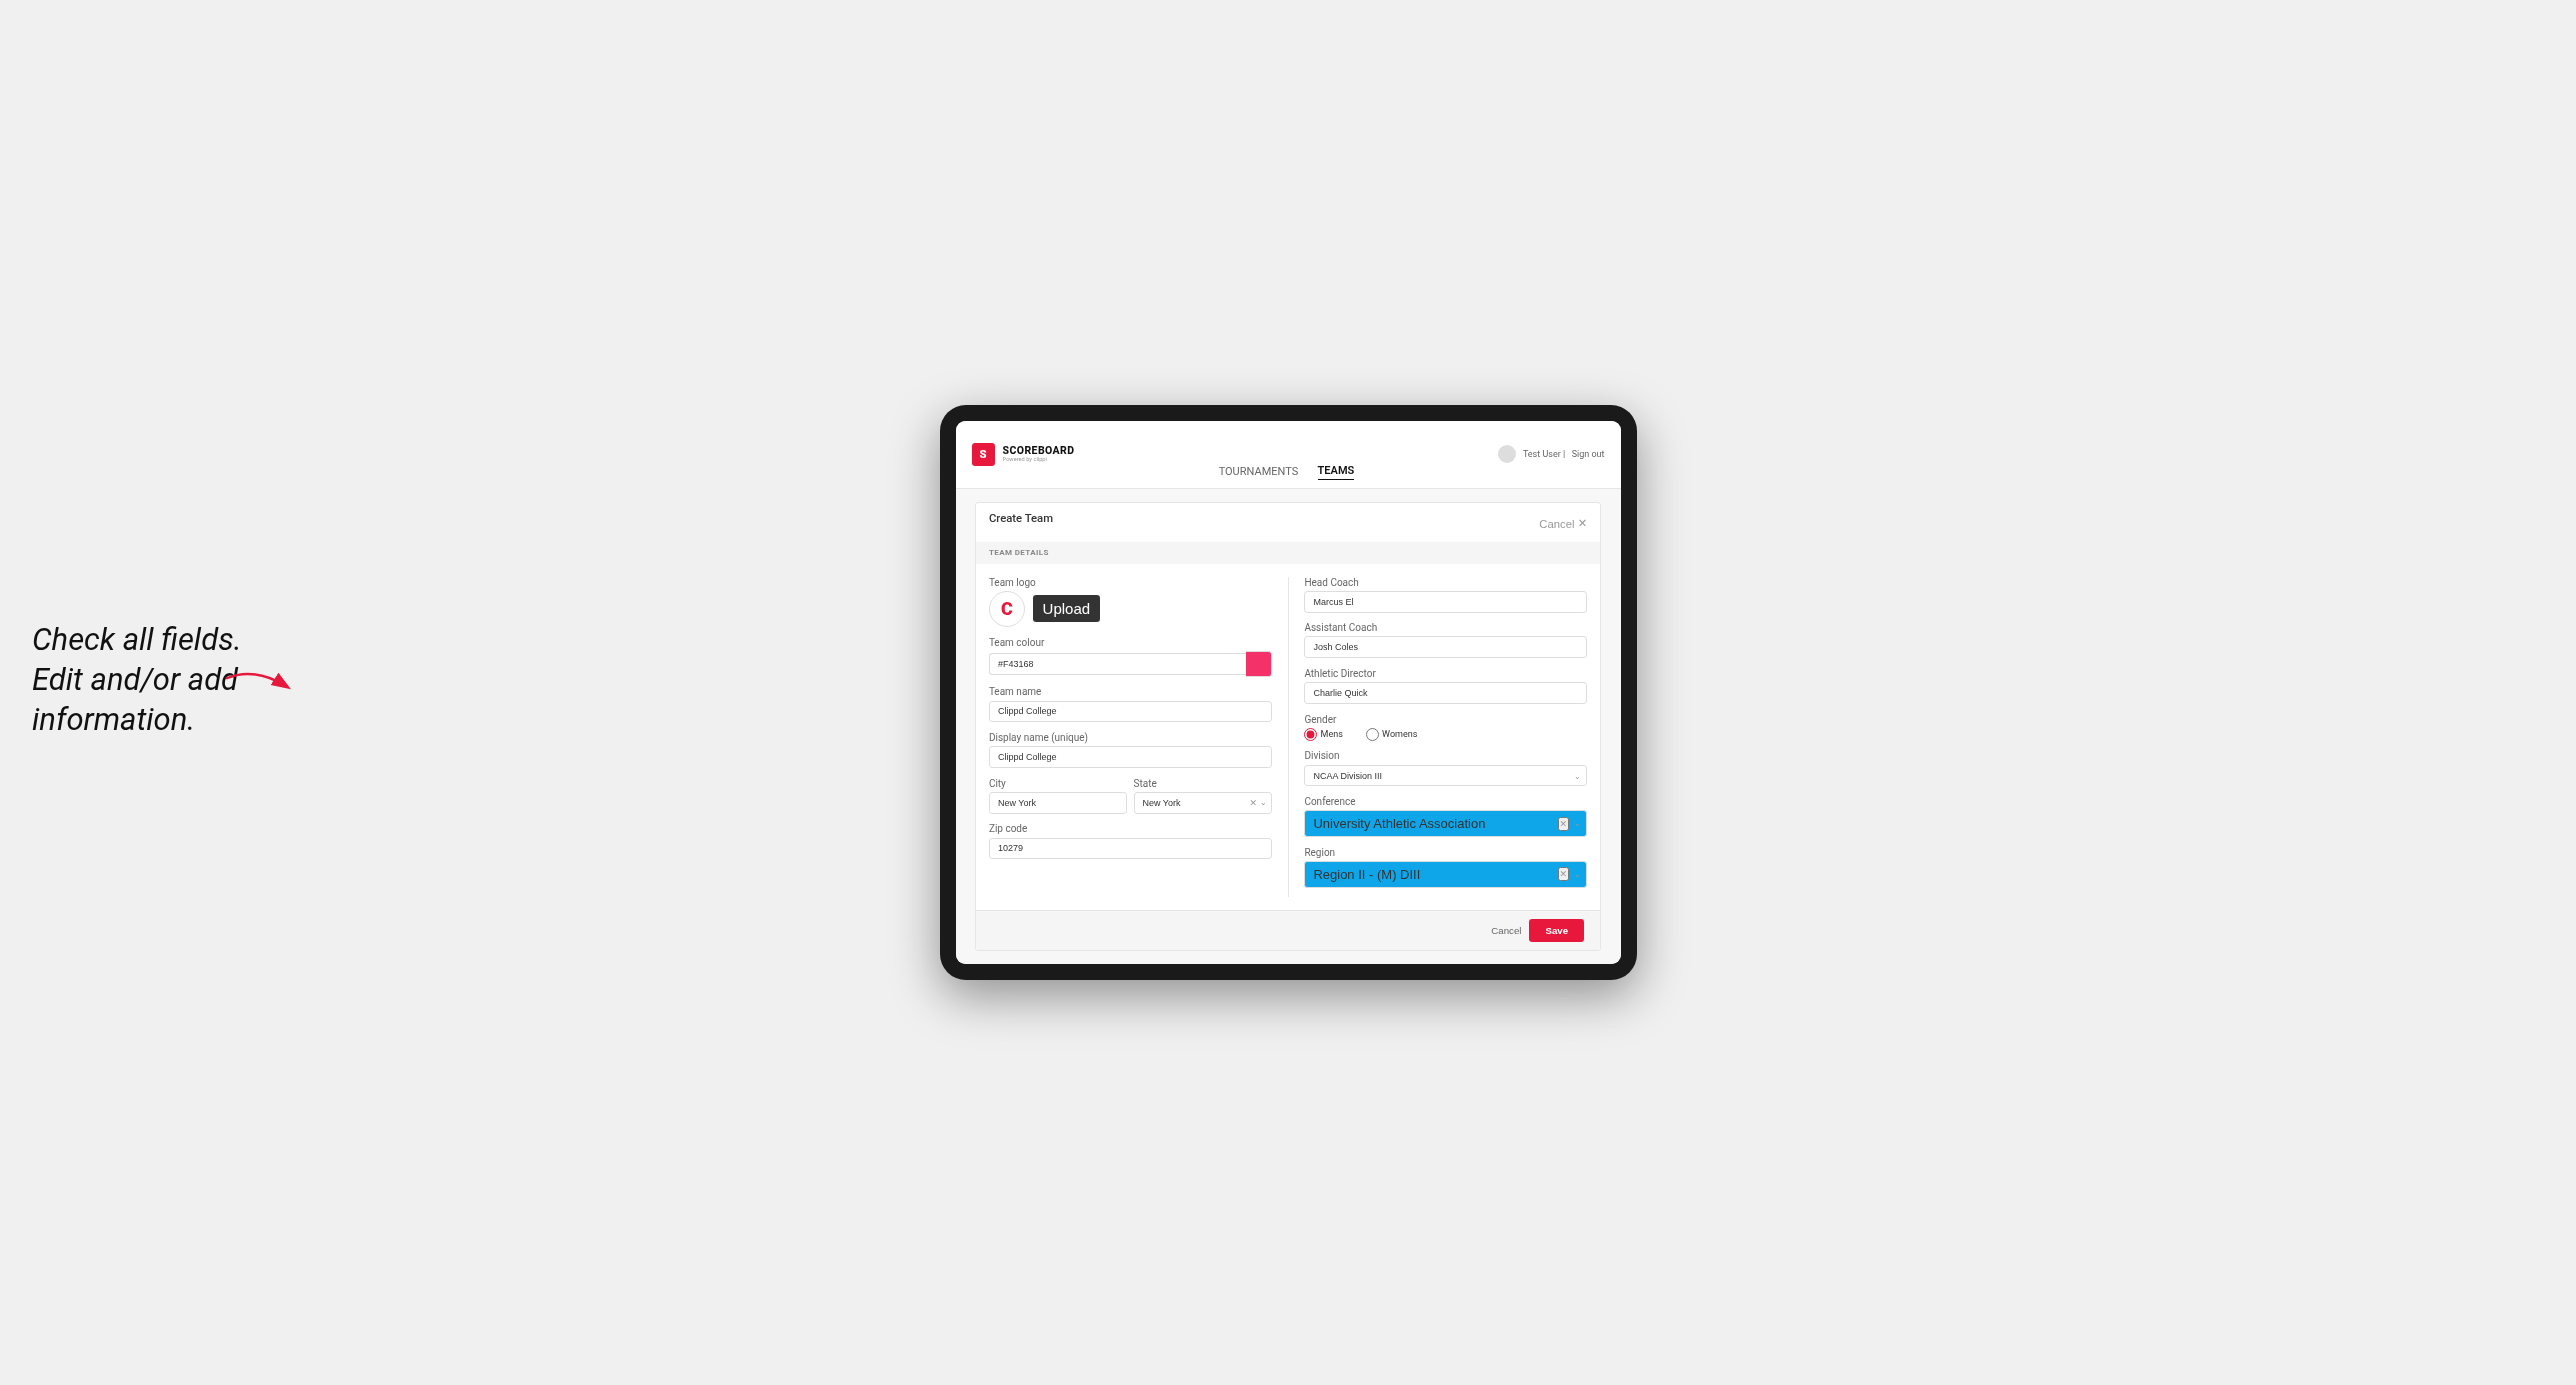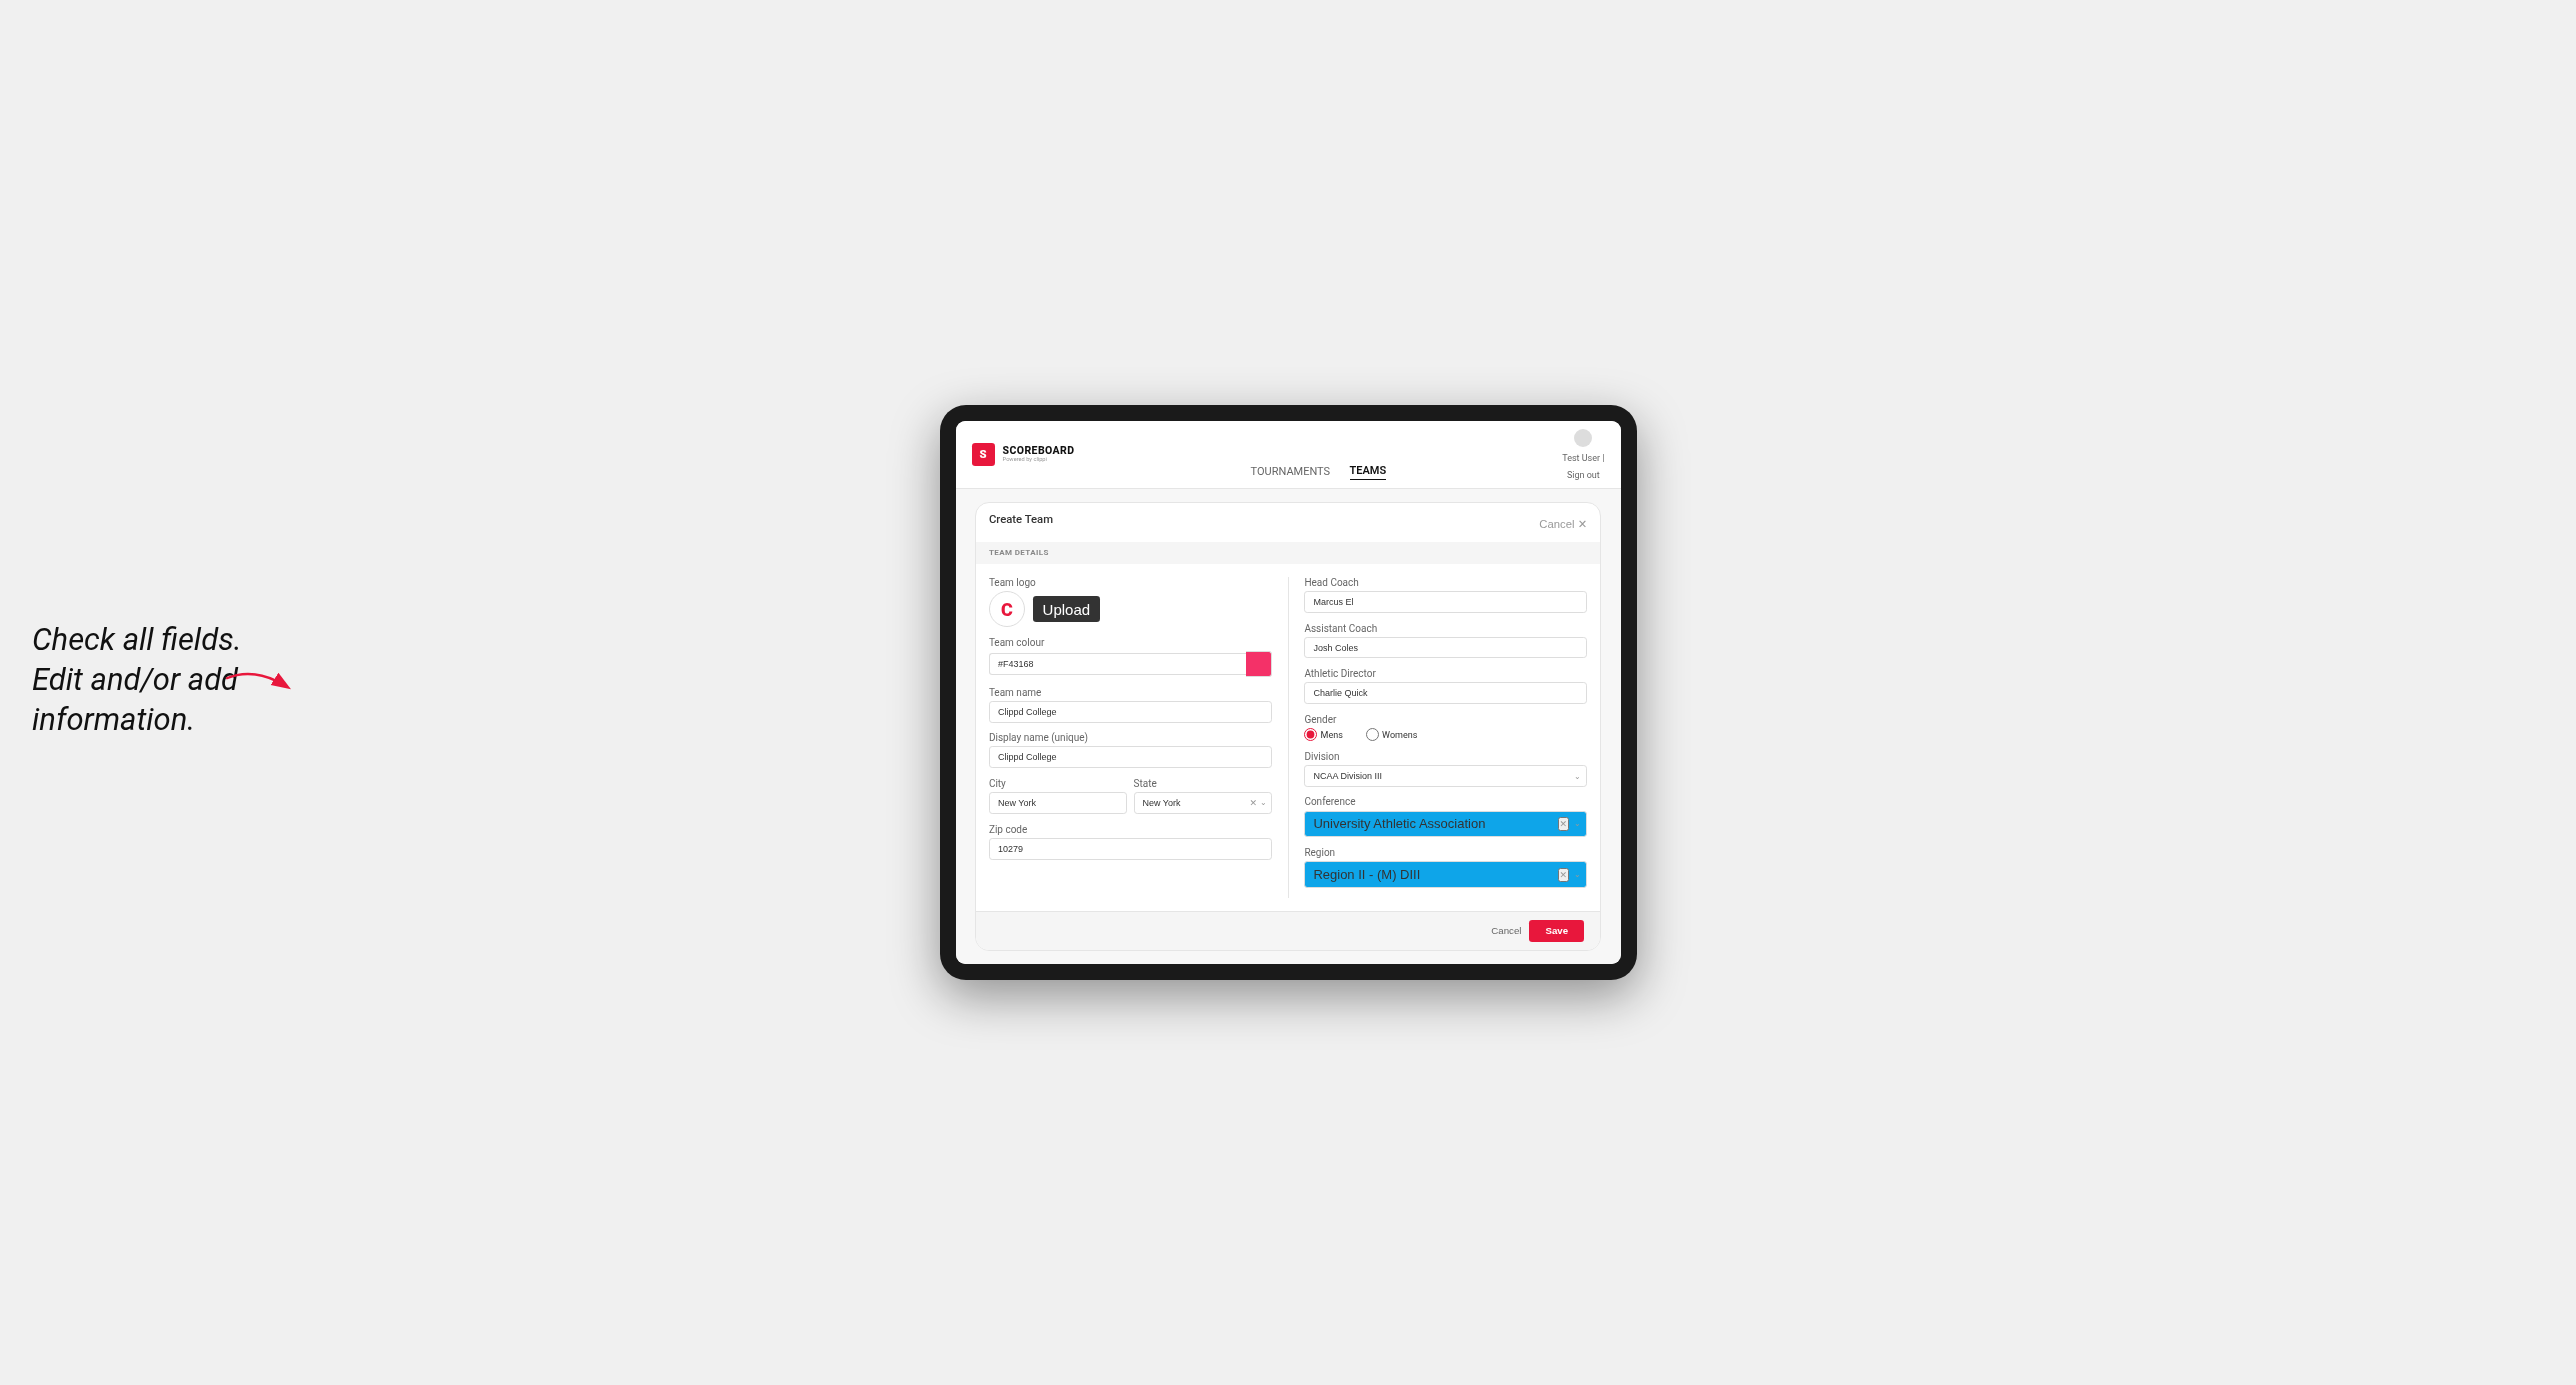--- a/index.html
+++ b/index.html
@@ -132,21 +132,20 @@
       font-weight: 600;
       border-bottom: 1.6px solid #111;
     }
 
     .navbar-user {
       display: flex;
       align-items: center;
       gap: 6.5px;
       font-size: 9px;
       color: #666;
-      flex-direction: column;
     }
 
     .user-avatar-sm {
       width: 18px;
       height: 18px;
       background: #ddd;
       border-radius: 50%;
     }
 
     .sign-out-link {
@@ -163,21 +162,21 @@
 
     .page-title {
       font-size: 11.3px;
       font-weight: 500;
       color: #333;
       margin-bottom: 9.7px;
     }
 
     .form-card {
       background: #fff;
-      border-radius: 14px;
+      border-radius: 3px;
       border: 0.8px solid #e5e5e5;
       overflow: hidden;
     }
 
     .section-header {
       background: #f5f5f5;
       padding: 6.5px 13px;
       font-size: 8px;
       font-weight: 700;
       color: #888;

